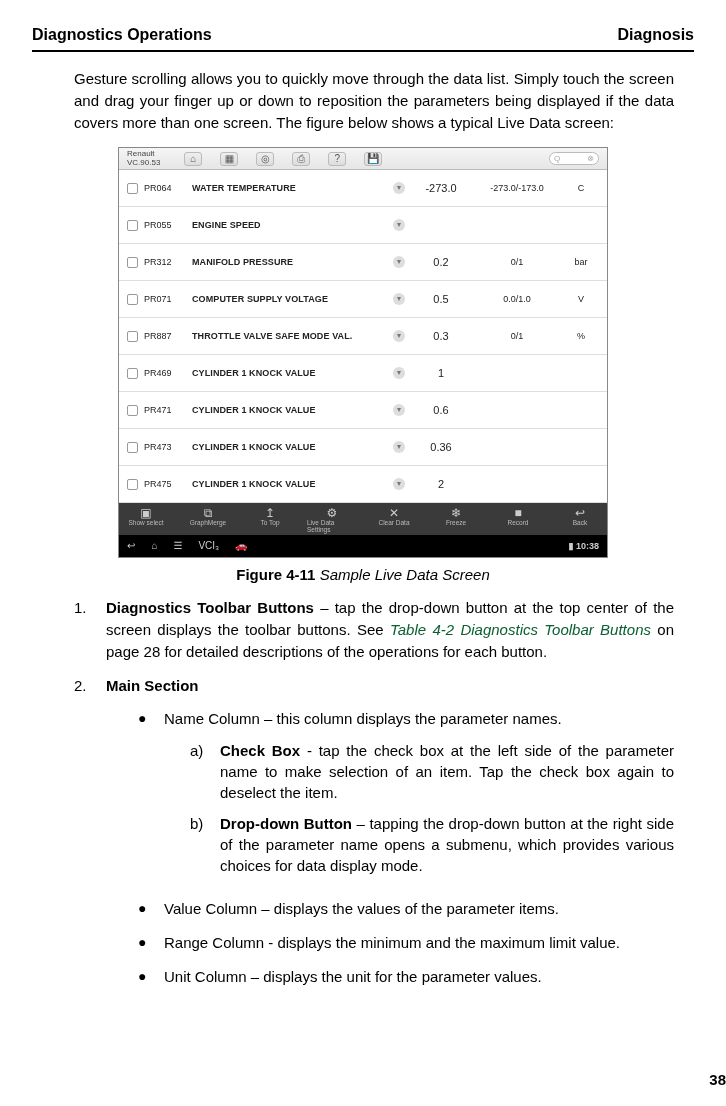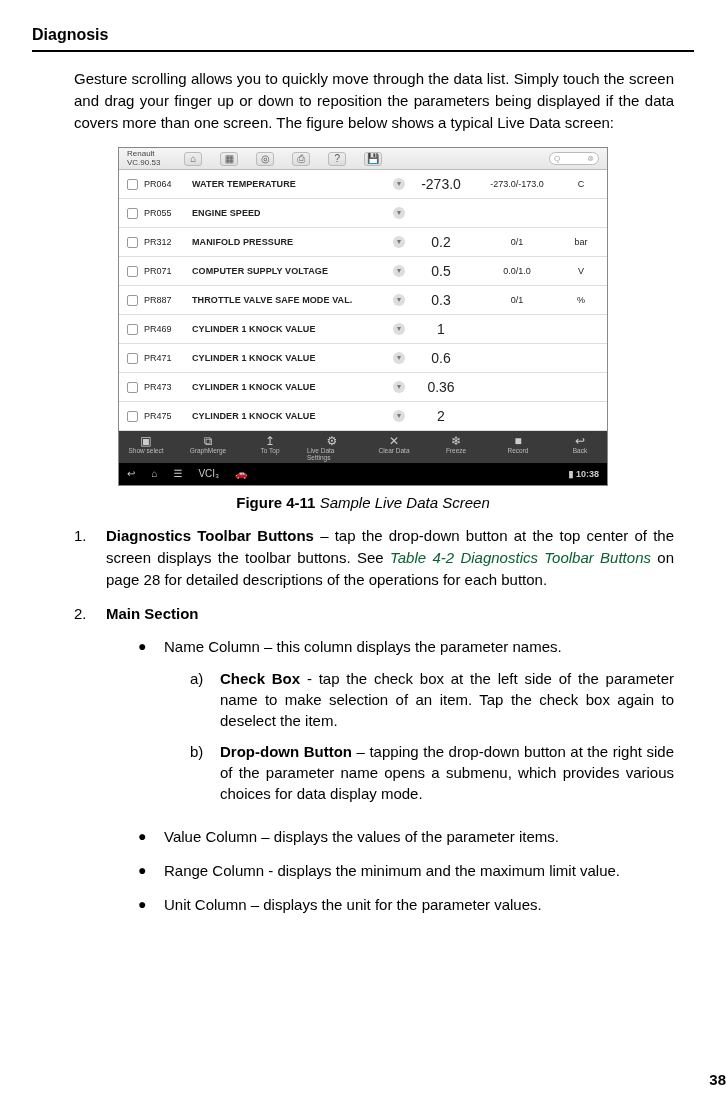--- a/index.html
+++ b/index.html
@@ -67,40 +67,40 @@
     border:1px solid #bbb; border-radius: 8px;
     background:#fff;
     display:flex; align-items:center; padding:0 4px; gap:3px;
     color:#aaa; font-size:8px;
   }
   .shot-rows { }
   .shot-row {
     display:flex; align-items:center;
     border-bottom: 1px solid #ddd;
     background:#fff;
-    height: 29px;
+    height: 37px;
     padding: 0 8px;
     gap: 6px;
     justify-content: center;
   }
   .cb {
     width:11px; height:11px;
     border:1px solid #999;
     border-radius:2px;
     flex: none;
   }
   .code { width: 42px; flex:none; font-size:9px; color:#222; }
   .pname { flex: 1; font-size:9px; color:#222; letter-spacing:.1px;font-weight:bold; }
   .dd {
     width:12px; height:12px; border-radius:50%;
     background:#ddd; flex:none;
     display:flex; align-items:center; justify-content:center;
     color:#777; font-size:8px;
   }
-  .val { width: 60px; text-align:center; font-size:14px; flex:none; }
+  .val { width: 60px; text-align:center; font-size:11px; flex:none; }
   .rng { width: 80px; text-align:center; font-size:9px; flex:none; }
   .unit { width: 36px; text-align:center; font-size:9px; flex:none; }
   .shot-fnbar {
     background:#3a3a3a;
     display:flex;
     justify-content:center;
     gap:12px;
     padding: 4px 0 2px 0;
   }
   .fn {
@@ -182,20 +182,21 @@
     left:0; right:0;
     text-align:right;
     font-size:15px;
     font-weight:bold;
   }
 </style>
 </head>
 <body>
 
 <div class="header-row">
+  <span>Diagnostics Operations</span>
   <span>Diagnosis</span>
 </div>
 <hr class="header-rule">
 
 <p class="para">Gesture scrolling allows you to quickly move through the data list. Simply touch the screen and drag your finger up or down to reposition the parameters being displayed if the data covers more than one screen. The figure below shows a typical Live Data screen:</p>
 
 <div class="figure">
   <div class="shot">
     <div class="shot-topbar">
       <div class="shot-brand">

